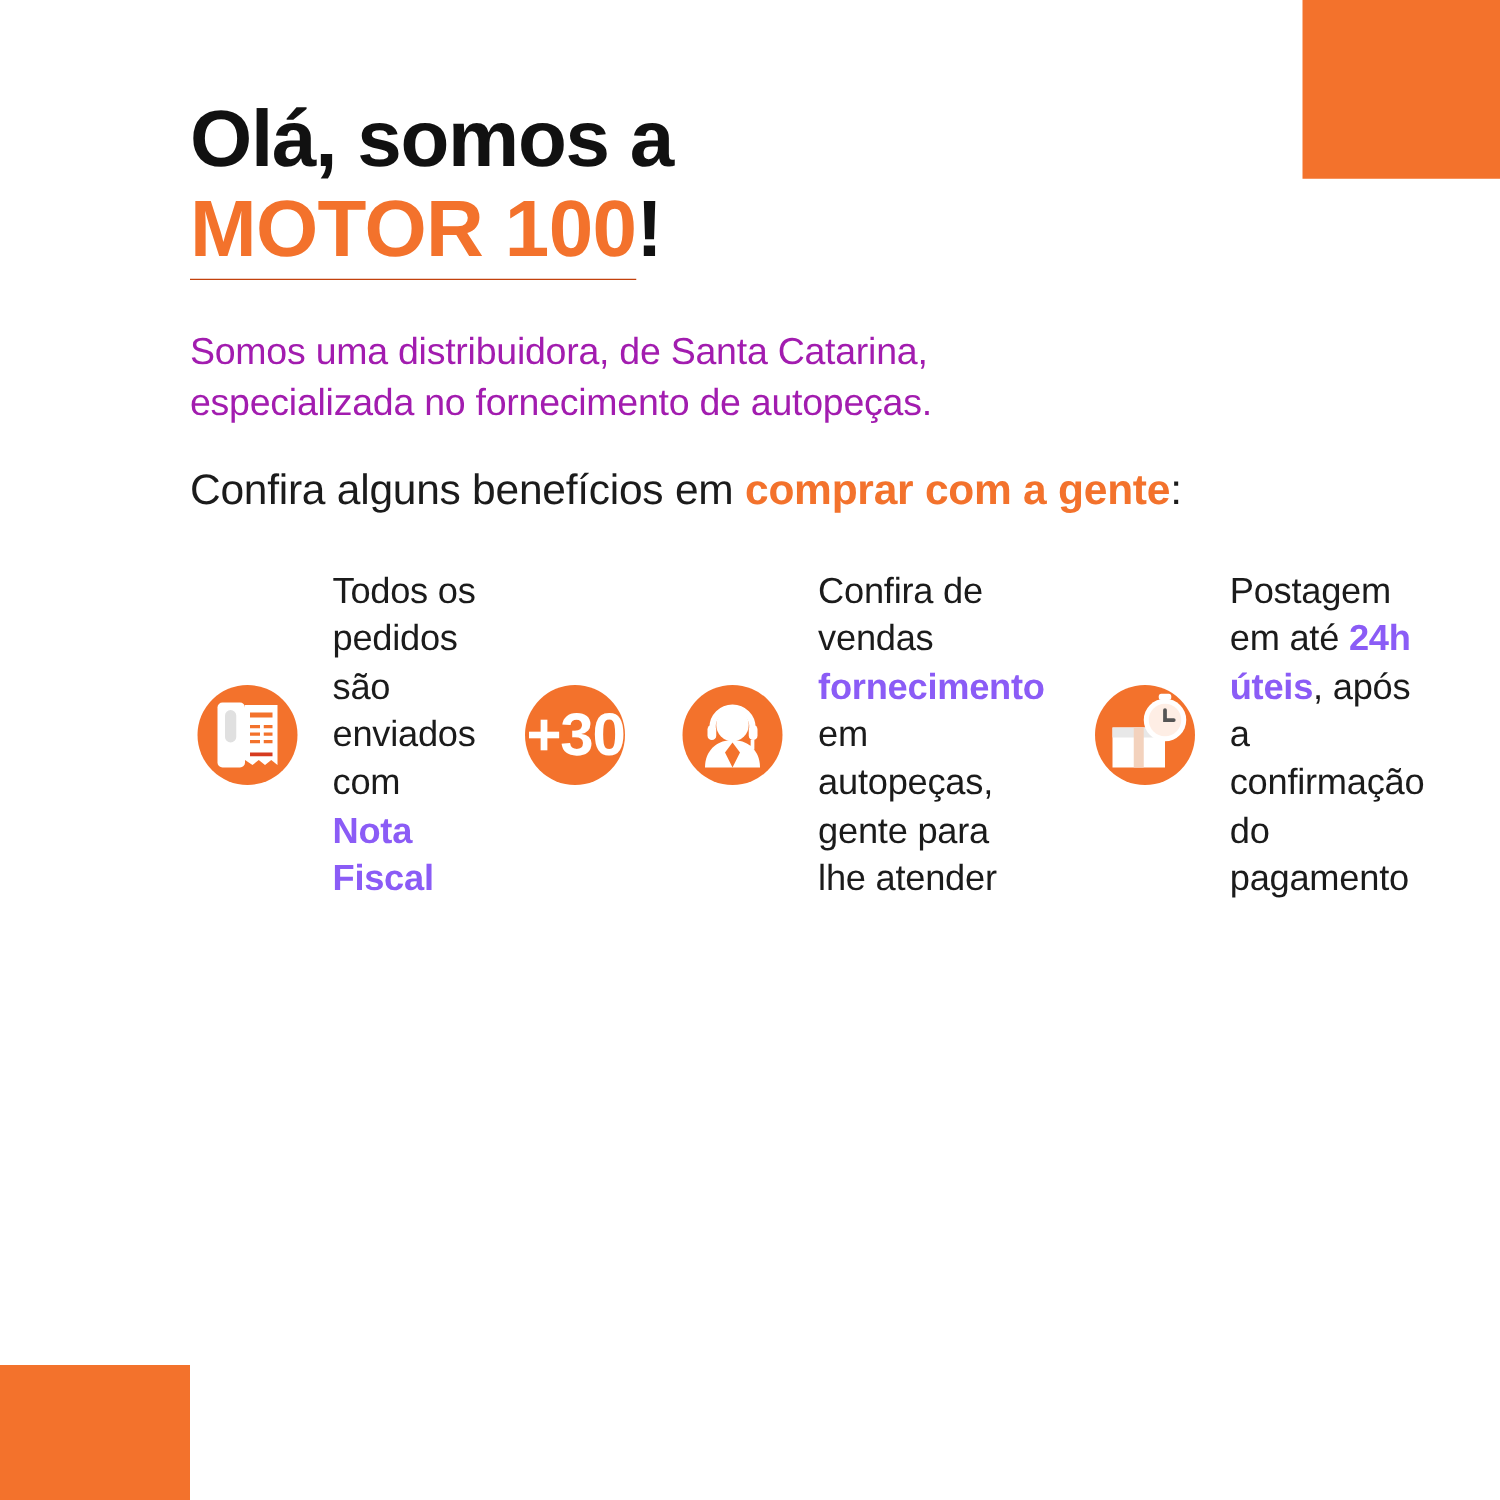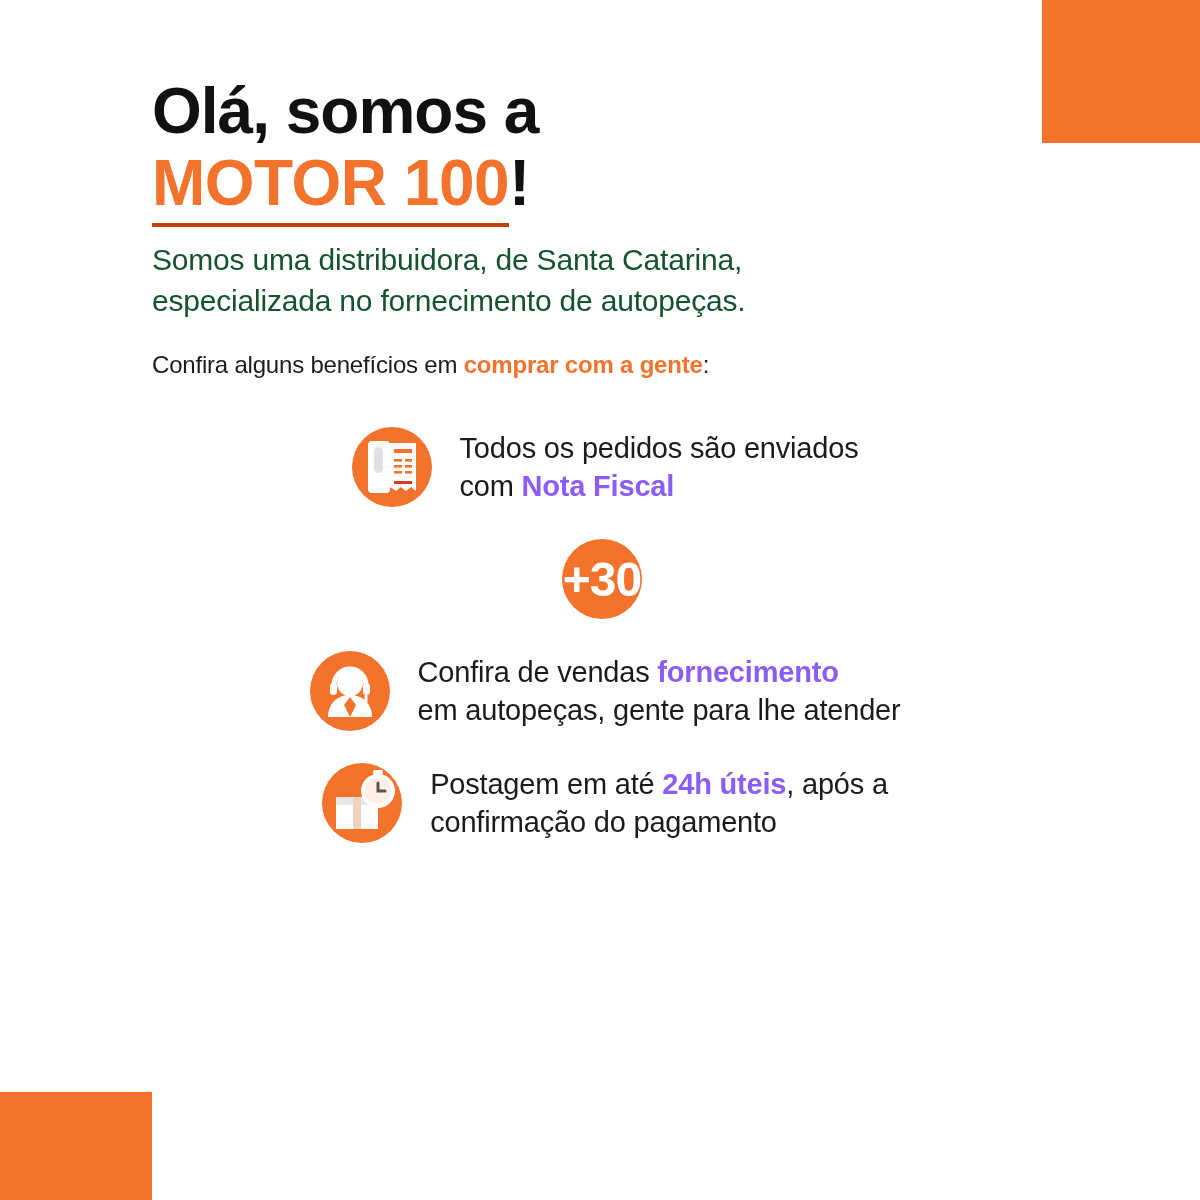--- a/index.html
+++ b/index.html
@@ -54,50 +54,49 @@
   .headline-line2 {
     margin-top: 2px;
     font-size: 64px;
     font-weight: bold;
     letter-spacing: -0.5px;
     line-height: 1.1;
     color: #111111;
   }
   .brand {
     color: #f3722c;
-    border-bottom: 4px solid #c2410c;
+    border-bottom: 1px solid #c2410c;
     padding-bottom: 4px;
   }
 
   .intro {
-    margin-top: 22px;
+    margin-top: 44px;
     font-size: 30px;
     line-height: 1.35;
-    color: #14532d;
+    color: #a21caf;
     letter-spacing: -0.2px;
   }
 
   .benefits-lead {
     margin-top: 20px;
-    font-size: 24px;
+    font-size: 34px;
     color: #1b1b1b;
     letter-spacing: -0.2px;
   }
   .benefits-lead .accent {
     color: #f3722c;
     font-weight: bold;
   }
 
   
   .benefits {
     margin-top: 42px;
     display: flex;
-    flex-direction: column;
-    gap: 20px;
-    align-items: center;
+    flex-direction: row;
+    gap: 34px;
   }
   .benefit {
     display: flex;
     align-items: center;
     gap: 22px;
   }
   .benefit-icon {
     width: 92px;
     height: 92px;
     flex: 0 0 92px;

